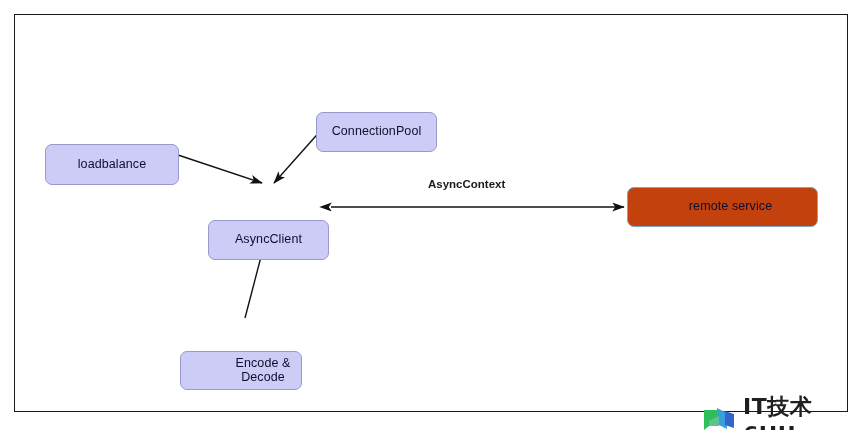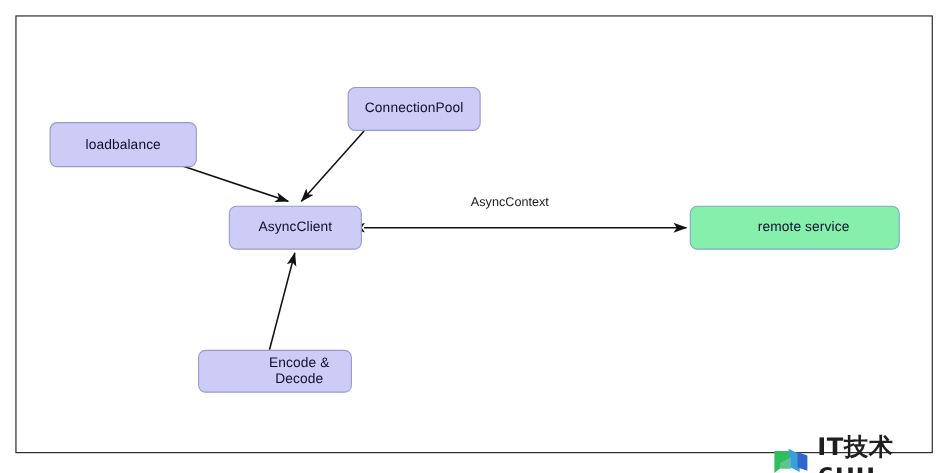--- a/index.html
+++ b/index.html
@@ -54,23 +54,24 @@
     justify-content: center;
     text-align: center;
     font-size: 12.5px;
     color: #0e0e2e;
     letter-spacing: 0.1px;
     line-height: 1.1;
   }
   .node.purple {
     background: #ccccf6;
     border: 1.1px solid #9999cc;
+    margin-top: 33px;
   }
   .node.blue {
-    background: #86efac;
+    background: #c2410c;
     border: 1.1px solid #7fa8c4;
     padding-left: 16px;
   }
 
   .edge-label {
     position: absolute;
     font-size: 11.5px;
     color: #1a1a1a;
     white-space: nowrap;
   }
@@ -126,29 +127,29 @@
   </div>
 
   <div class="node purple" style="left:316px; top:79px; width:121px; height:40px;">
     <span>ConnectionPool</span>
   </div>
 
   <div class="node purple" style="left:208px; top:187px; width:121px; height:40px;text-align:center;">
     <span>AsyncClient</span>
   </div>
 
-  <div class="node purple" style="left:180px; top:318px; width:140px; height:39px;padding-left:44px;">
+  <div class="node purple" style="left:180px; top:318px; width:122px; height:39px;padding-left:44px;">
     <span>Encode &amp; Decode</span>
   </div>
 
   <div class="node blue" style="left:627px; top:187px; width:191px; height:40px;">
     <span>remote service</span>
   </div>
 
-  <div class="edge-label" style="left:428px; top:178px;">
+  <div class="edge-label" style="left:428px; top:178px;font-weight:bold;">
     <span>AsyncContext</span>
   </div>
 
   <div class="watermark" style="left:703px; top:392px;">
     <span class="wm-icon">
       <svg width="34" height="26" viewBox="0 0 34 26" xmlns="http://www.w3.org/2000/svg">
         <path d="M1,3 L16,3 L16,19 L6,19 L1,23 Z" fill="#2fbf5a"></path>
         <path d="M14,1 L24,6 L24,22 L14,17 Z" fill="#3aa0d8"></path>
         <path d="M22,4 L31,7 L31,21 L22,18 Z" fill="#3366cc"></path>
         <path d="M6,14 L16,9 L16,19 L6,19 Z" fill="#6ec6a0" opacity="0.75"></path>

